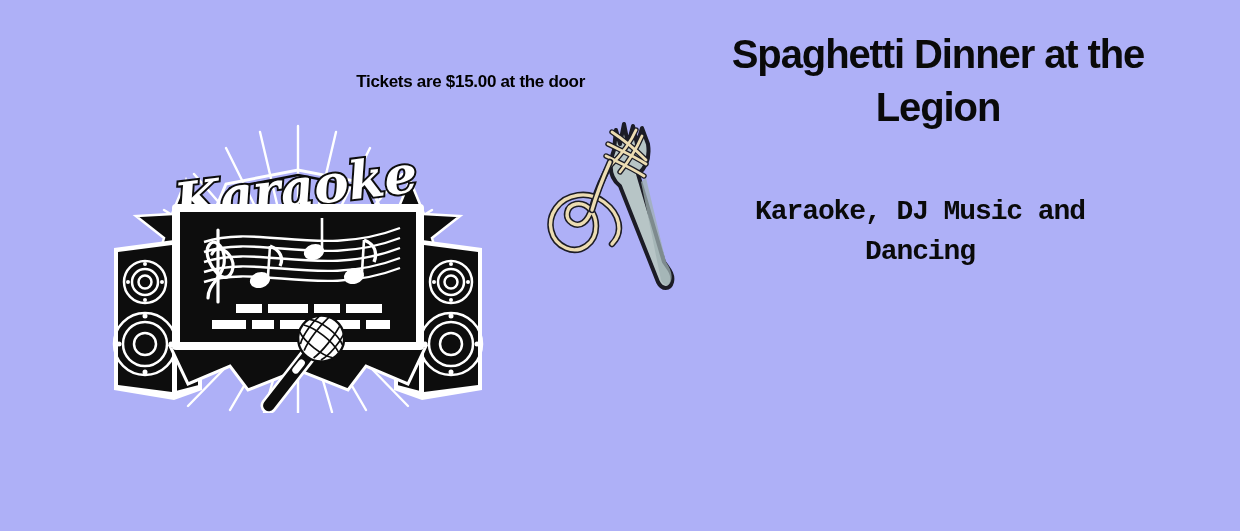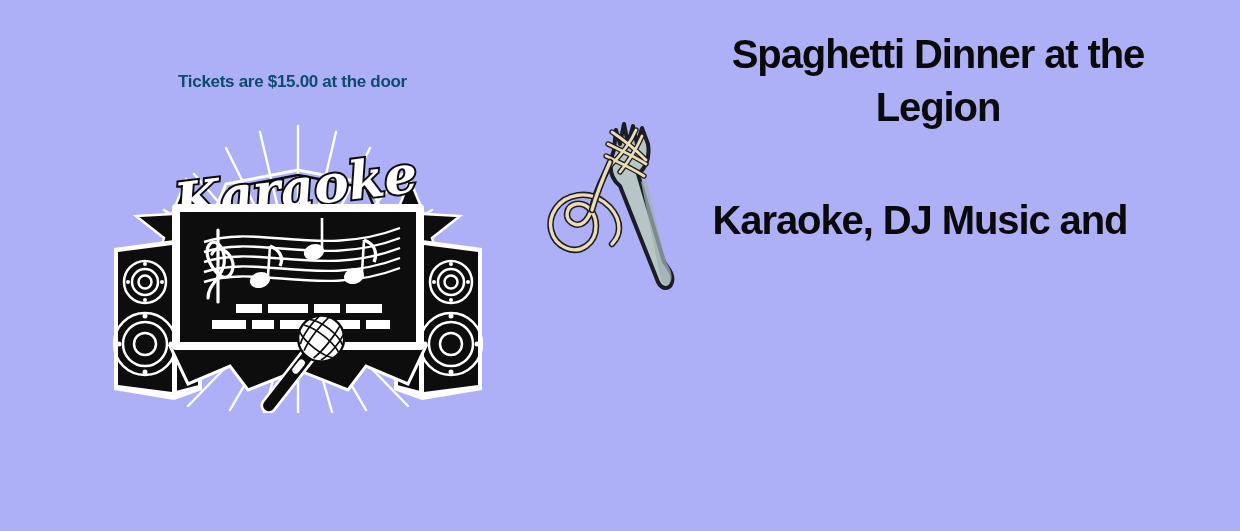--- a/index.html
+++ b/index.html
@@ -20,26 +20,26 @@
     background: #aeb0f7;
     overflow: hidden;
   }
 
   
   .tickets-line {
     position: absolute;
     left: 0;
     top: 72px;
     width: 585px;
-    text-align: center;
+    text-align: right;
     font-family: "Liberation Sans", sans-serif;
     font-weight: bold;
     font-size: 17px;
     letter-spacing: -0.3px;
-    color: #0c4a6e;
+    color: #000000;
     white-space: nowrap;
   }
 
   .karaoke-logo {
     position: absolute;
     left: 108px;
     top: 118px;
     width: 380px;
     height: 295px;
   }
@@ -81,24 +81,25 @@
     font-size: 40px;
     font-weight: bold;
     line-height: 1.32;
     letter-spacing: -1.1px;
   }
   .details {
     position: absolute;
     left: -6px;
     top: 192px;
     width: 452px;
-    font-size: 40px;
+    font-size: 28px;
     font-weight: bold;
     line-height: 1.42;
     letter-spacing: -1.1px;
+    font-family: Liberation Mono, monospace;
   }
   .details .line { display: block; }
 </style>
 </head>
 <body>
 
 <div class="flyer" style="background: rgb(174, 176, 247);">
 
   <div class="tickets-line">Tickets are  $15.00 at the door</div>
 
@@ -326,16 +327,17 @@
     </svg>
   </div>
 
   <div class="text-column">
     <div class="headline">
       <span class="line">Spaghetti Dinner</span>
       <span class="line">at the Legion</span>
     </div>
     <div class="details">
       <span class="line">Karaoke, DJ Music and</span>
+      <span class="line">Dancing</span>
     </div>
   </div>
 
 </div>
 
 </body></html>

